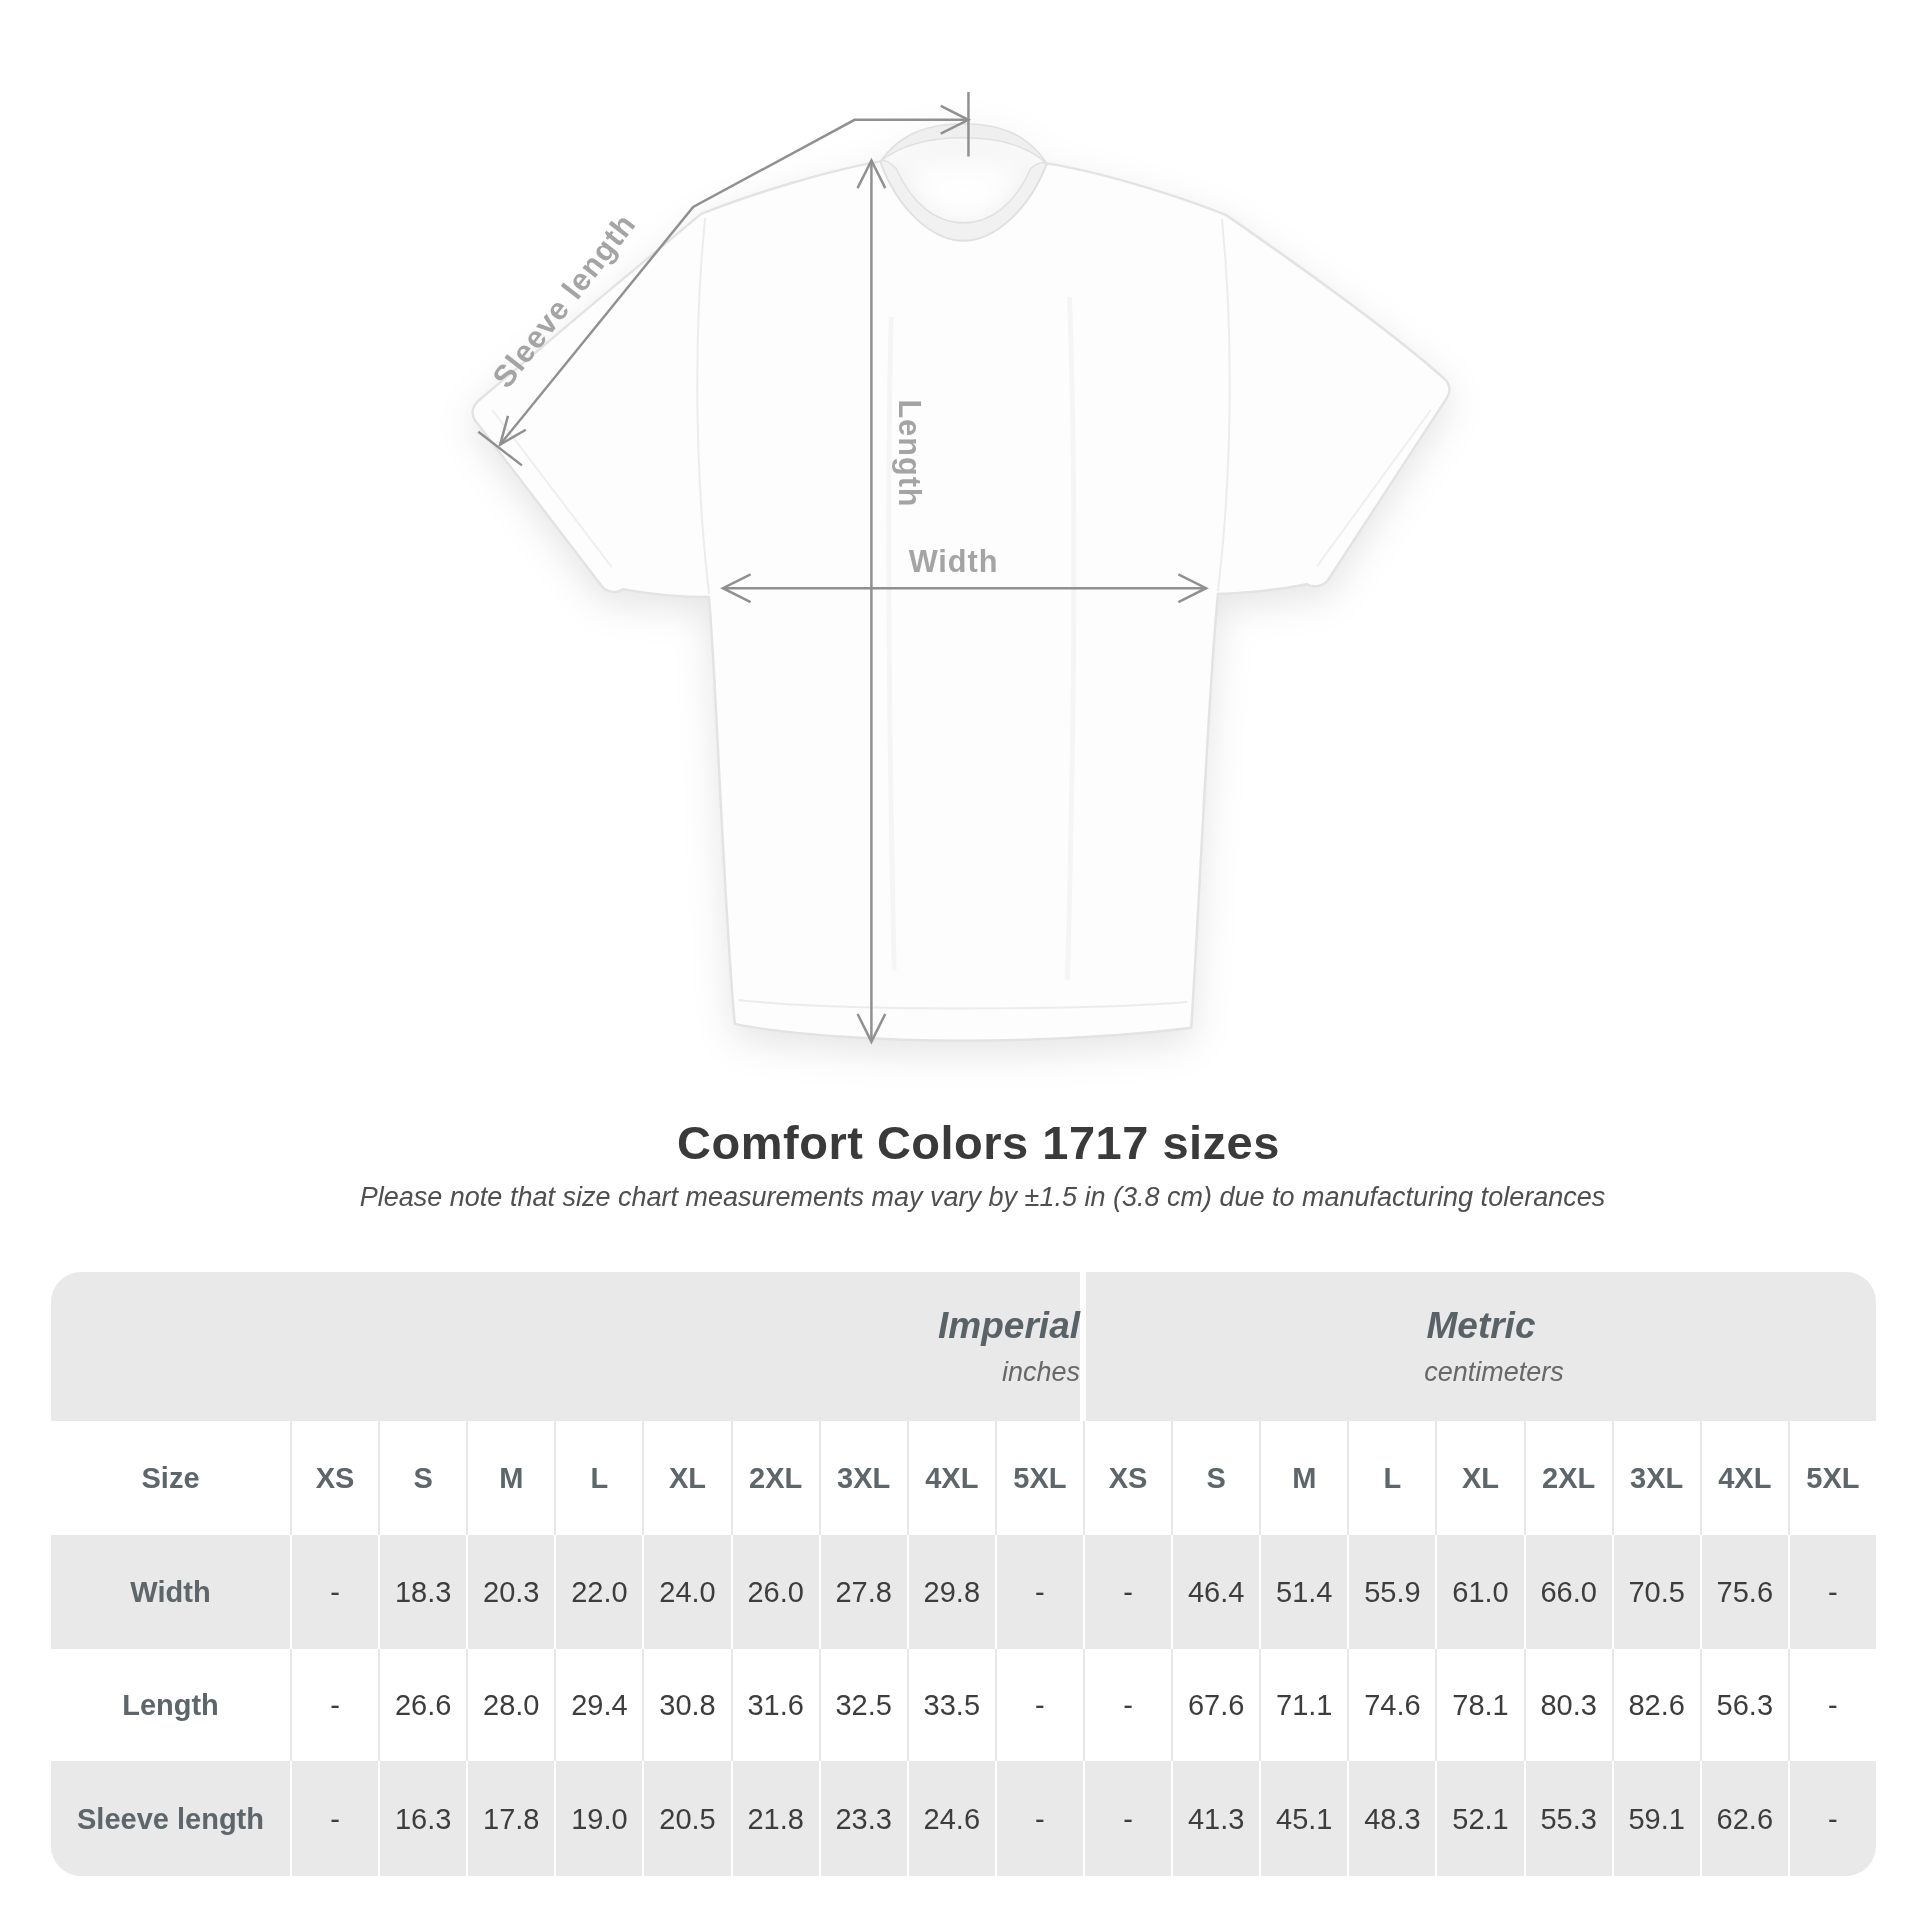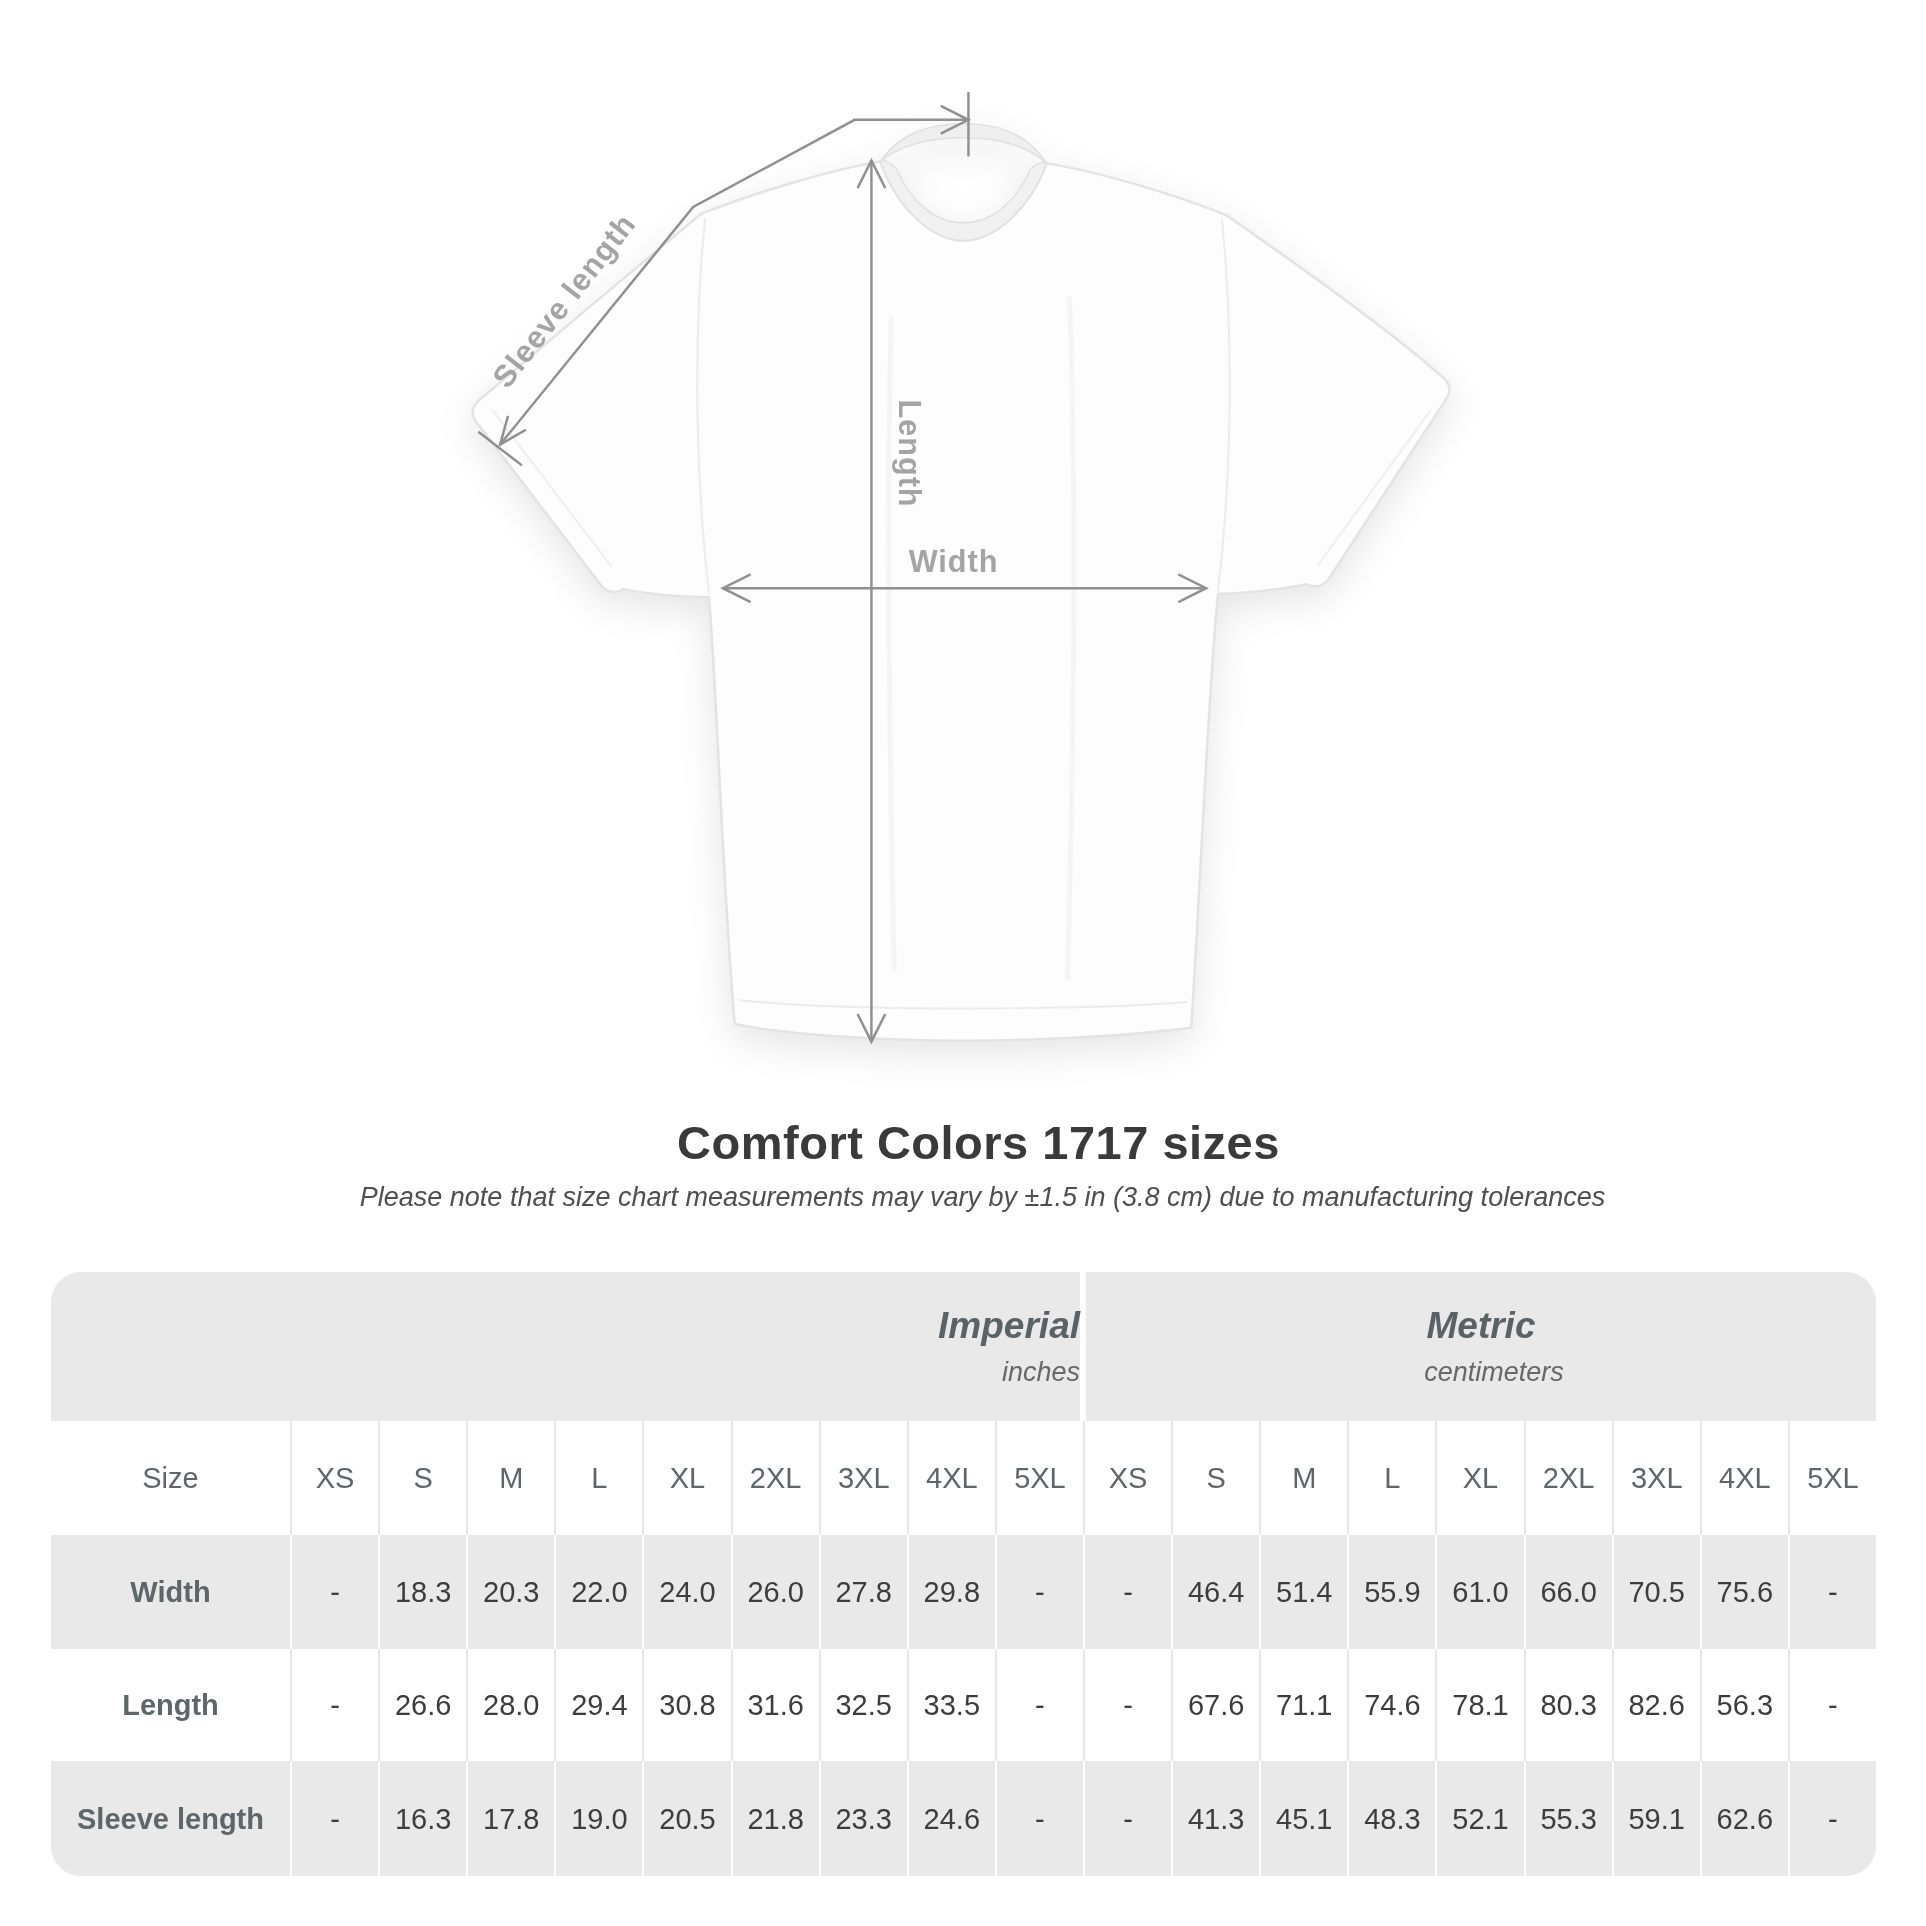--- a/index.html
+++ b/index.html
@@ -34,21 +34,21 @@
   }
   .band.imperial{grid-column:1 / 11;grid-row:1;border-right:3px solid #ffffff;align-items:flex-end;}
   .band.metric{grid-column:11 / 20;grid-row:1;border-left:3px solid #ffffff;align-items:center;}
   .band .band-name{font-size:37px;font-weight:bold;font-style:italic;color:#596266;}
   .band .band-unit{font-size:27px;font-style:italic;color:#686868;margin-left:26px;}
   .cell{display:flex;align-items:center;justify-content:center;}
   .white{background:#ffffff;}
   .gray{background:#e9e9e9;}
   .sep-gray{border-left:2px solid #e7e7e7;}
   .sep-white{border-left:2px solid #ffffff;}
-  .head{font-size:29px;font-weight:normal;color:#5d666a;}
+  .head{font-size:29px;font-weight:bold;color:#5d666a;}
   .rowlabel{font-size:29px;font-weight:bold;color:#5d666a;}
   .val{font-size:29px;color:#3d3d3d;}
 </style>
 </head>
 <body>
 
 <svg class="diagram-svg" width="1927" height="1109" viewBox="0 0 1946 1120">
 
   <g class="shirt">
 

